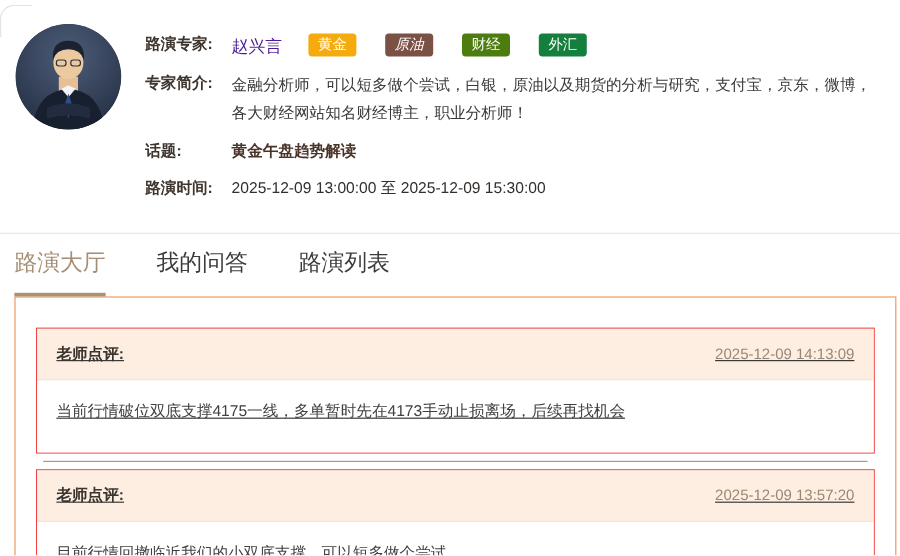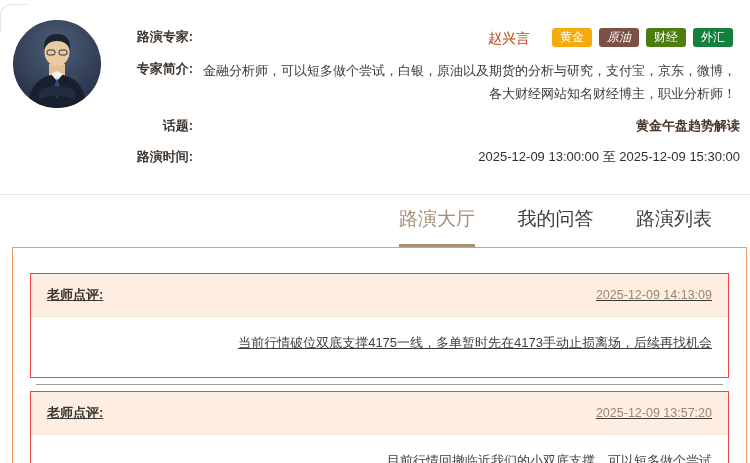--- a/index.html
+++ b/index.html
@@ -4,45 +4,45 @@
 <style>
   * { margin: 0; padding: 0; box-sizing: border-box; }
   html, body { background: #fff; }
   body {
     width: 750px; height: 463px;
     font-family: "Liberation Sans", "DejaVu Sans", sans-serif;
     overflow: hidden;
     position: relative;
     color: #3a3a3a;
   }
-  .page { width: 750px; height: 463px; overflow: hidden; position: relative; background: #fff; text-align: right; }
+  .page { width: 750px; height: 463px; overflow: hidden; position: relative; background: #fff; }
   .page::before {
     content: ""; position: absolute; top: 4px; left: 0; width: 26px; height: 26px;
     border-top: 1px solid #e3e3e3; border-left: 1px solid #e3e3e3;
     border-top-left-radius: 12px; pointer-events: none;
   }
 
   
   .profile { display: flex; padding: 20px 0 0 13px; }
   .avatar {
     width: 88px; height: 88px; border-radius: 50%; overflow: hidden; flex: 0 0 88px;
     background: #2a3950;
   }
   .avatar svg { display: block; }
   .info { flex: 1; margin-left: 20px; padding-top: 7px; padding-right: 10px; }
   .info-row { display: flex; margin-bottom: 11px; align-items: flex-start; }
   .info-label {
     width: 72px; flex: 0 0 72px;
     font-weight: bold; font-size: 13px; color: #3e352e; line-height: 20px;
   }
   .info-value { flex: 1; font-size: 13px; line-height: 20px; color: #3a3a3a; }
-  .expert-name { color: #c2410c; font-size: 14px; margin-right: 22px; vertical-align: middle; }
+  .expert-name { color: #4c1d95; font-size: 14px; margin-right: 22px; vertical-align: middle; }
   .tag {
     display: inline-block; color: #fff; font-size: 12px; line-height: 19px;
-    padding: 0 8px; border-radius: 3px; margin-right: 7px; vertical-align: middle;
+    padding: 0 8px; border-radius: 3px; margin-right: 24px; vertical-align: middle;
   }
   .intro-text { line-height: 23px; padding-right: 4px; }
   .topic-text { font-weight: bold; color: #4a342a; }
   .time-text { color: #332f2c; font-weight: 500; }
 
   
   .top-divider { border-top: 1px solid #e7e7e7; margin-top: 16px; }
   .tabs { padding: 0 0 0 12px; margin-top: 11px; }
   .tab {
     display: inline-block; font-size: 19px; color: #3c3c3c;

